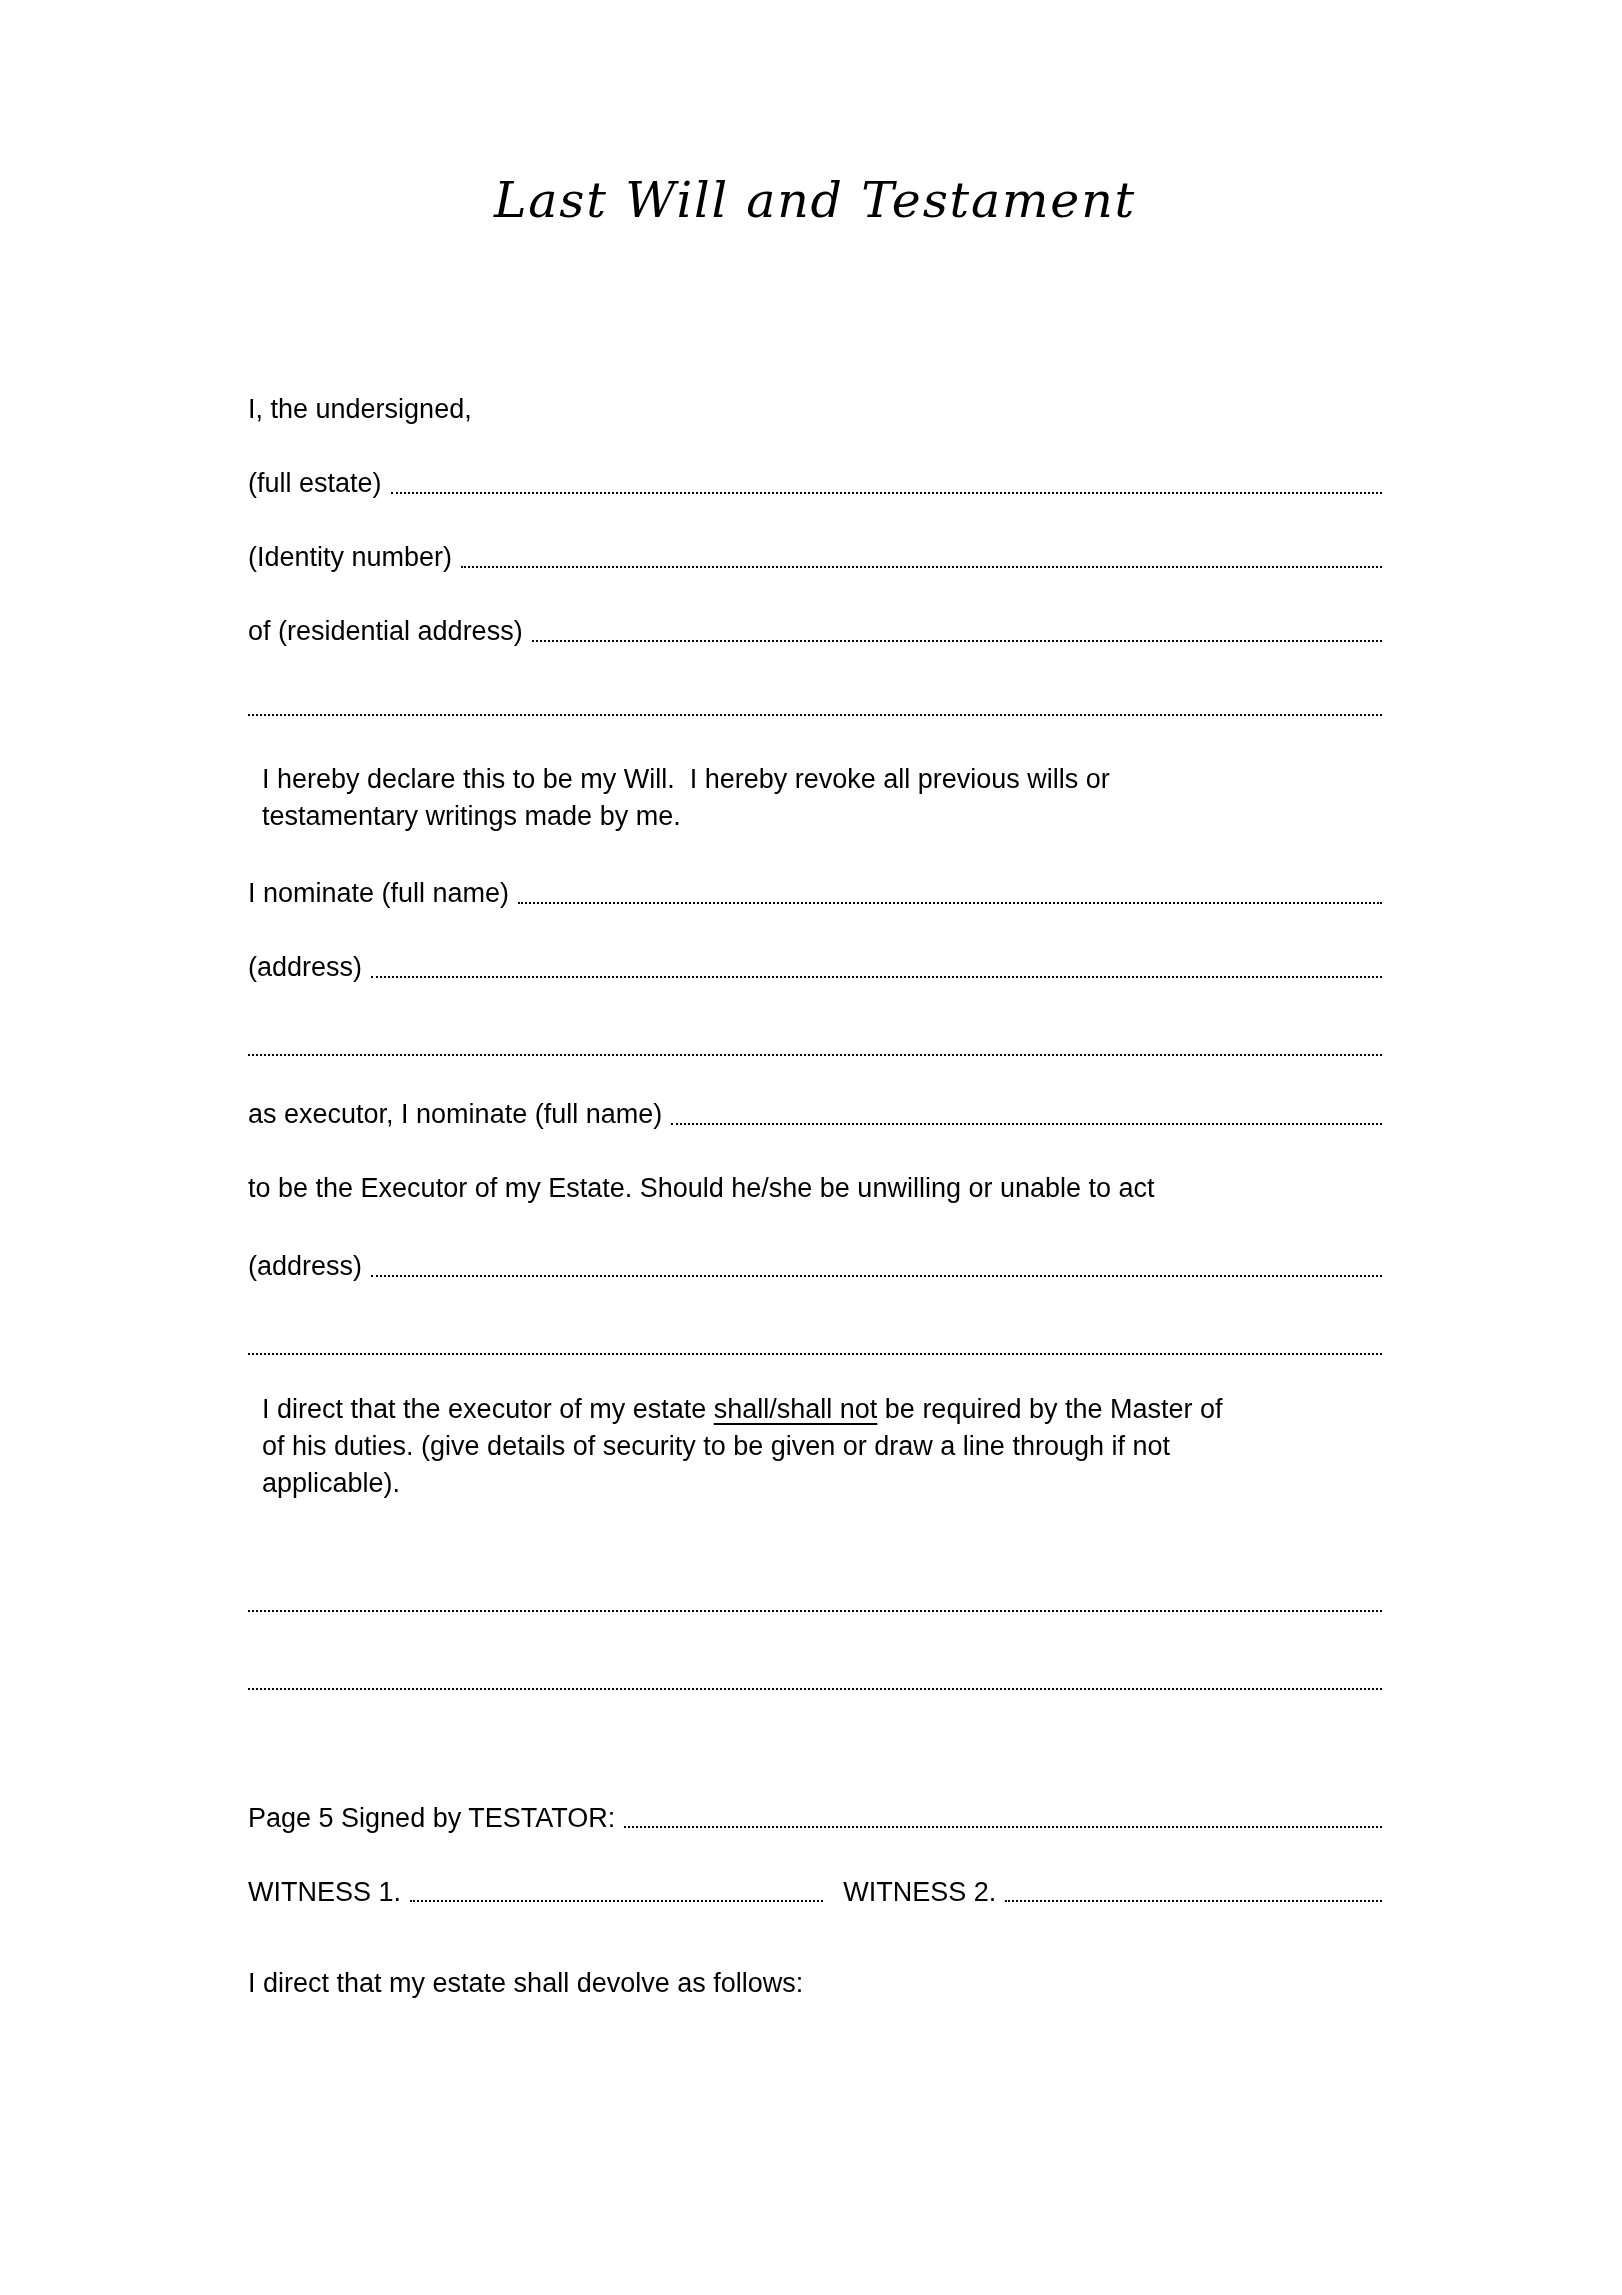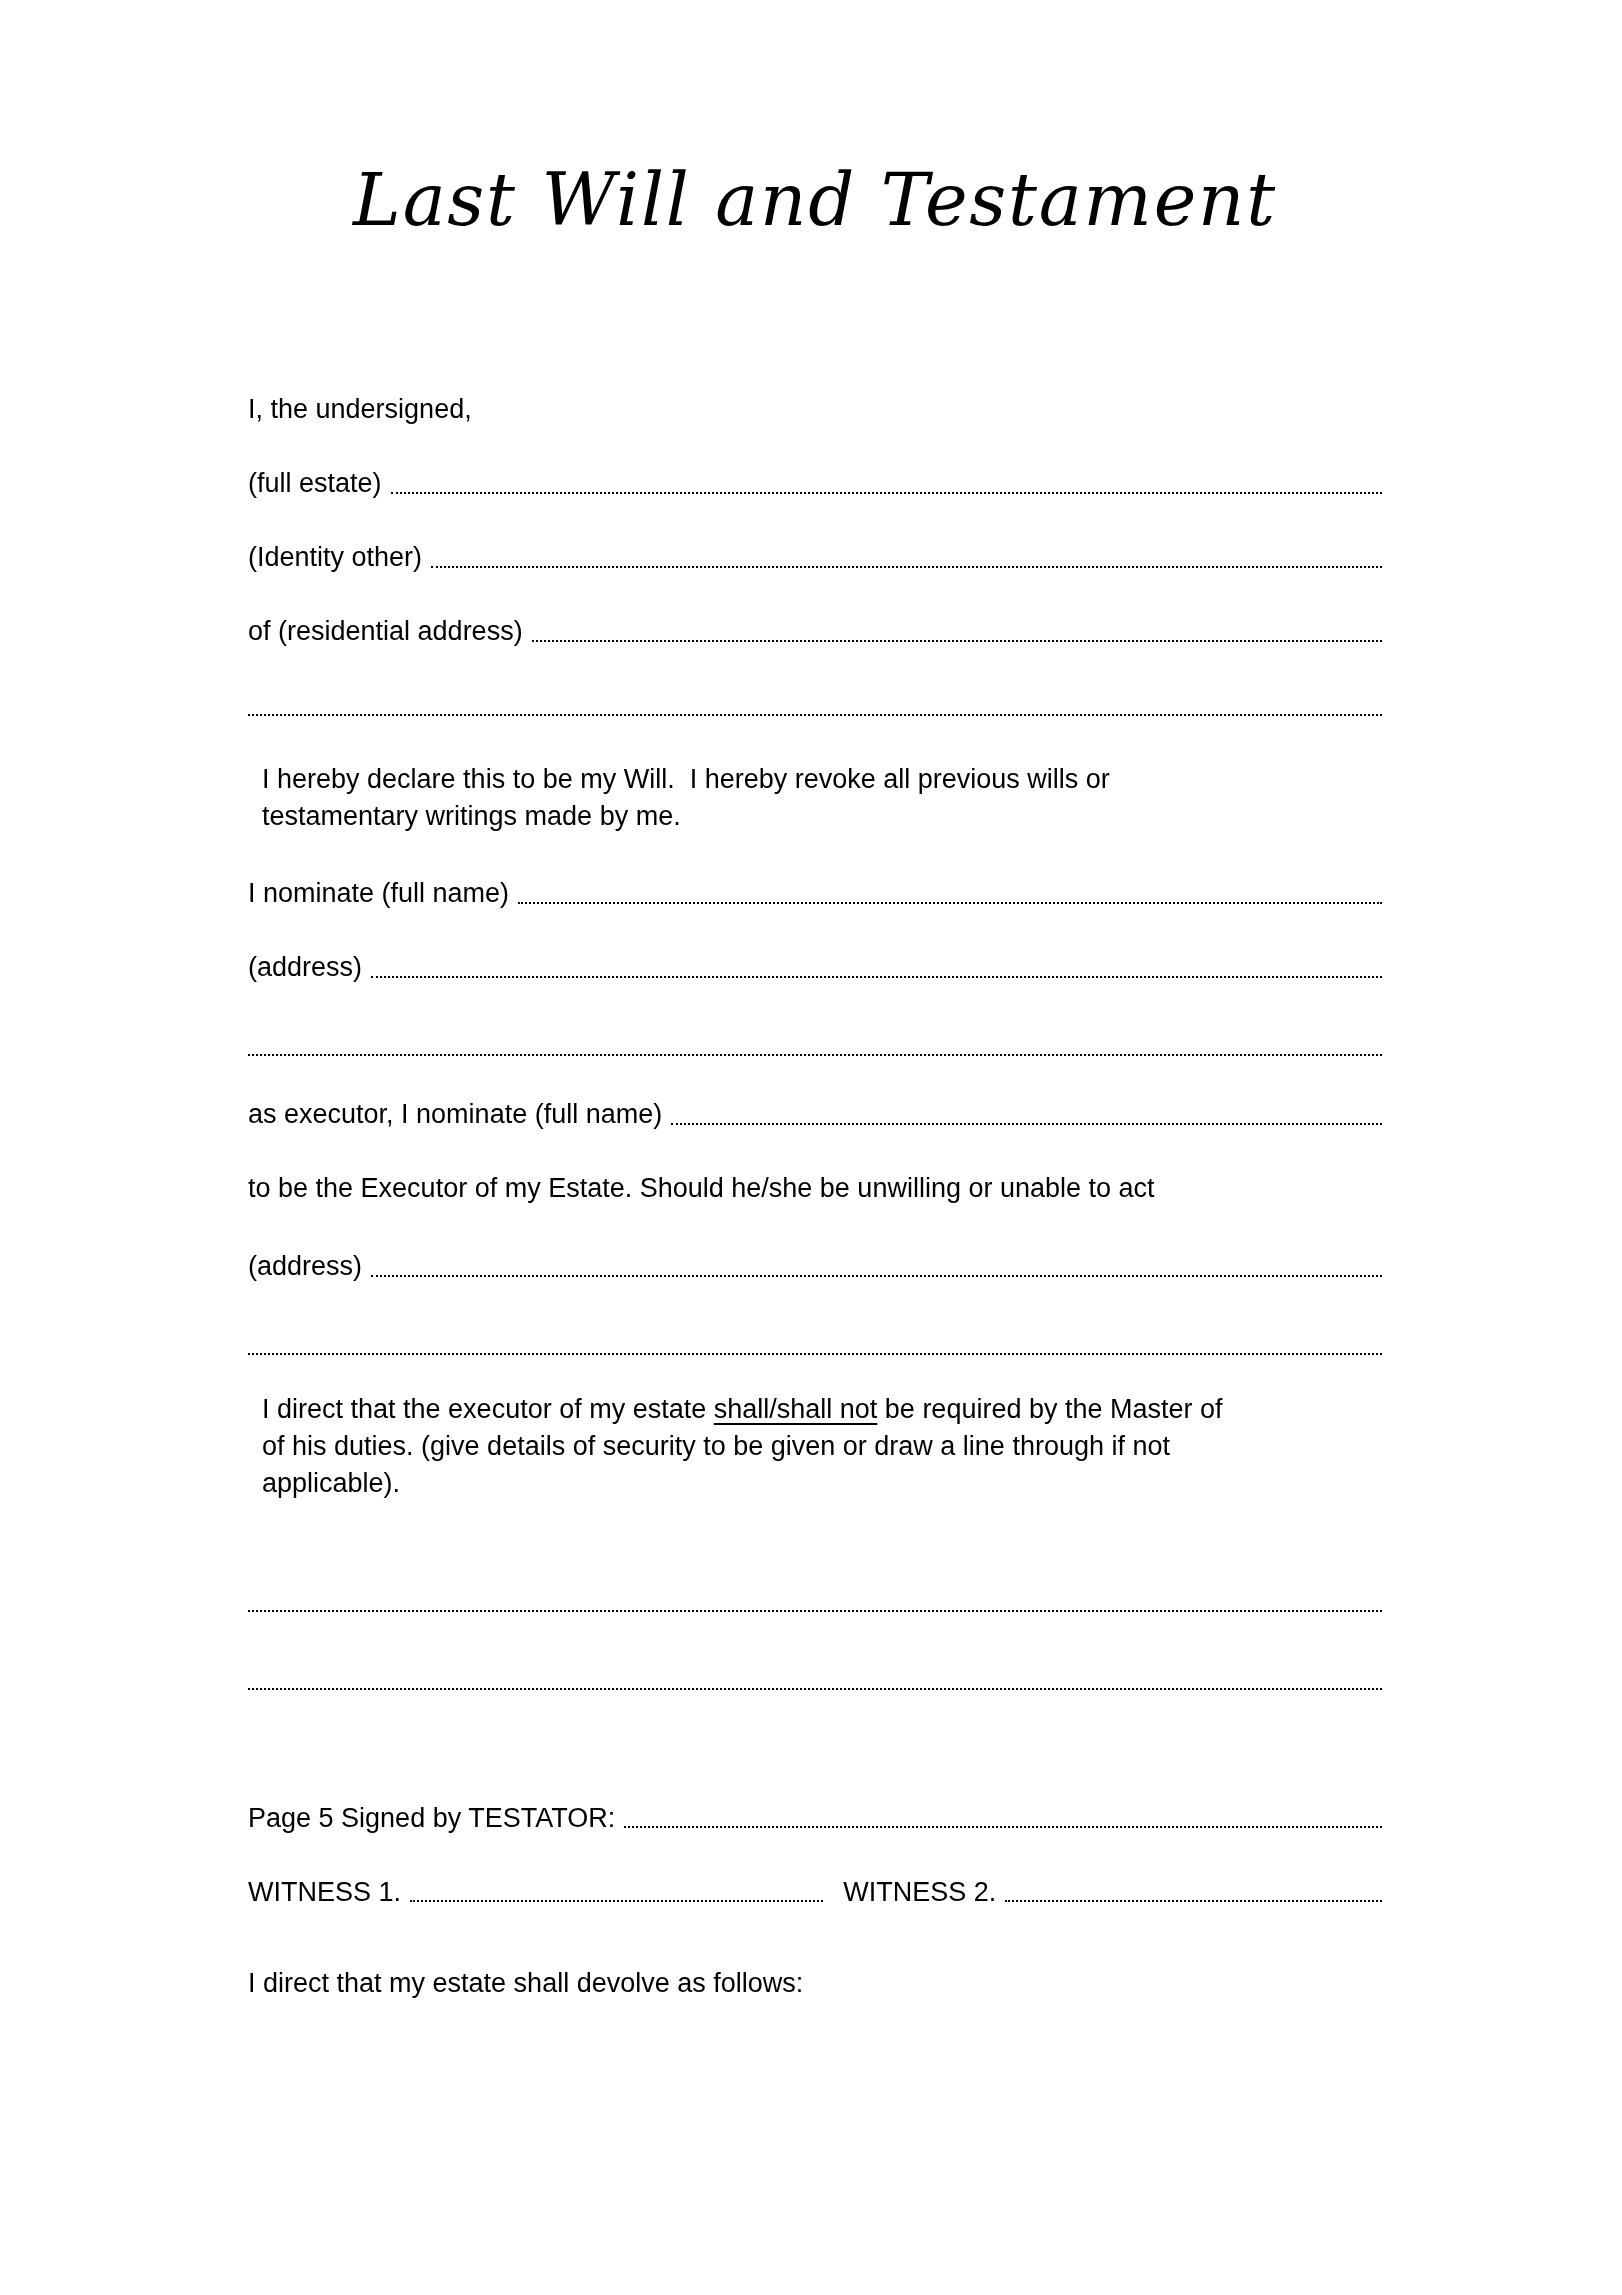--- a/index.html
+++ b/index.html
@@ -16,21 +16,21 @@
     overflow: hidden;
   }
   .title {
     margin: 0 0 151px 0;
     height: 79px;
     line-height: 79px;
     text-align: center;
     font-family: "DejaVu Serif", "Liberation Serif", serif;
     font-style: italic;
     font-weight: normal;
-    font-size: 72px;
+    font-size: 49px;
     letter-spacing: 1.8px;
     white-space: pre;
   }
   .row {
     display: flex;
     align-items: stretch;
     height: 37px;
     margin-bottom: 37px;
   }
   .row .lbl {
@@ -75,21 +75,21 @@
   <div class="row">
     <span class="lbl">I, the undersigned,</span>
   </div>
 
   <div class="row">
     <span class="lbl">(full estate)</span>
     <span class="leader"></span>
   </div>
 
   <div class="row">
-    <span class="lbl">(Identity other)</span>
+    <span class="lbl">(Identity number)</span>
     <span class="leader"></span>
   </div>
 
   <div class="row">
     <span class="lbl">of (residential address)</span>
     <span class="leader"></span>
   </div>
 
   <div class="row">
     <span class="leader full"></span>

